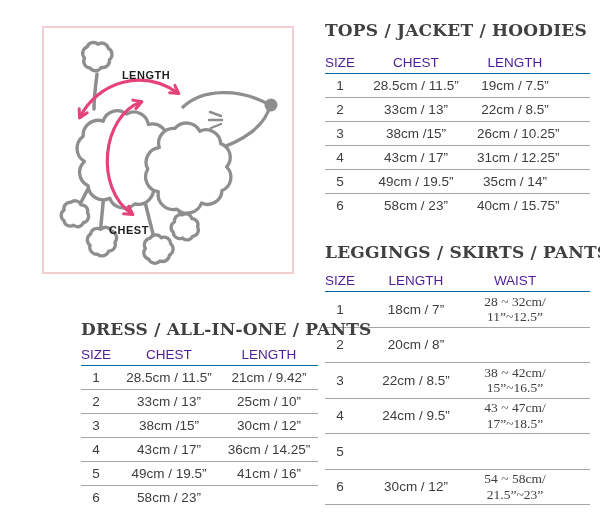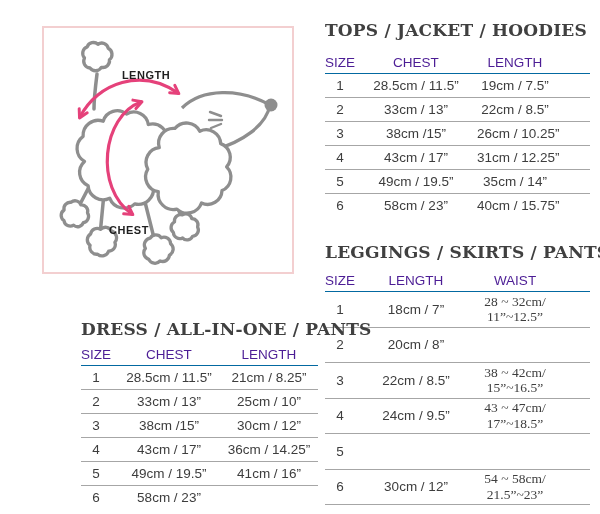--- a/index.html
+++ b/index.html
@@ -192,21 +192,21 @@
   <div class="tbl-title">DRESS / ALL-IN-ONE / PANTS</div>
   <div class="tbl">
     <div class="hrow">
       <span class="c">SIZE</span>
       <span class="c">CHEST</span>
       <span class="c">LENGTH</span>
     </div>
     <div class="row">
       <span class="c">1</span>
       <span class="c">28.5cm / 11.5”</span>
-      <span class="c">21cm / 8.25”</span>
+      <span class="c">21cm / 9.42”</span>
     </div>
     <div class="row">
       <span class="c">2</span>
       <span class="c">33cm / 13”</span>
       <span class="c">25cm / 10”</span>
     </div>
     <div class="row">
       <span class="c">3</span>
       <span class="c">38cm /15”</span>
       <span class="c">30cm / 12”</span>

